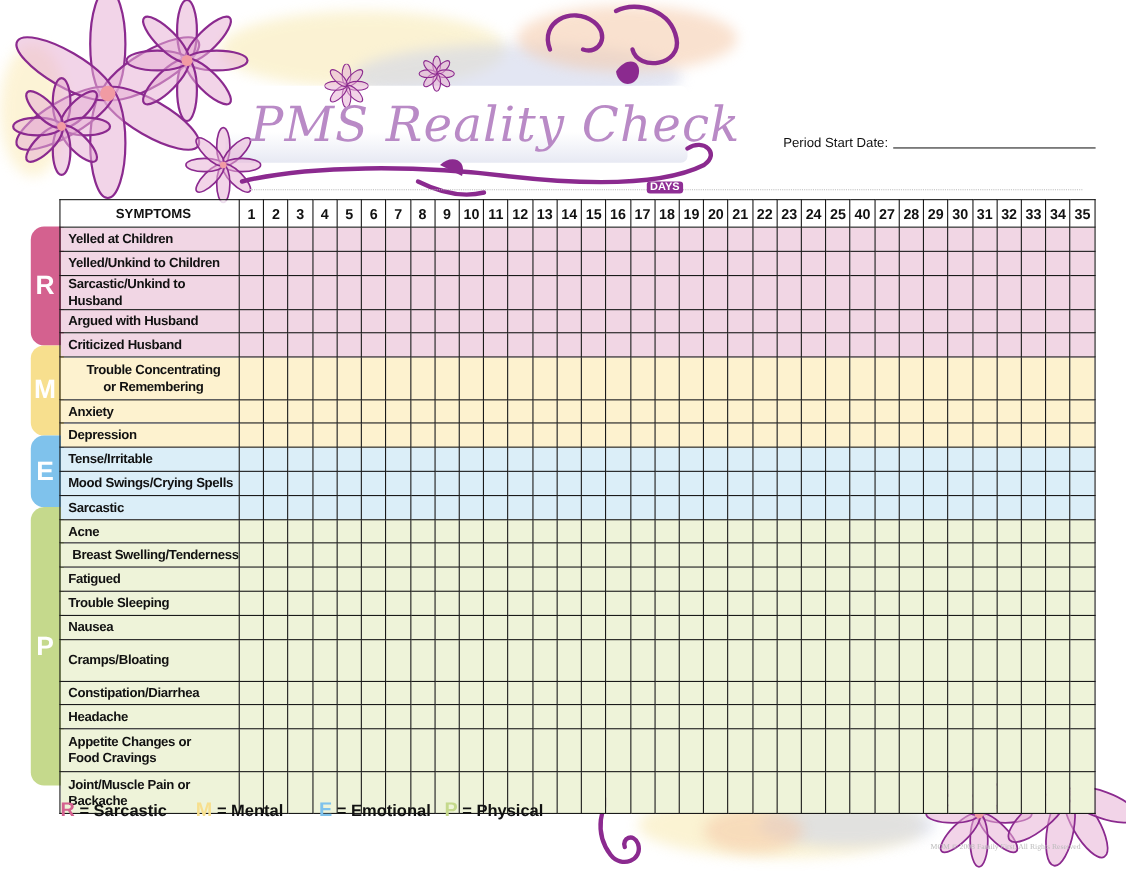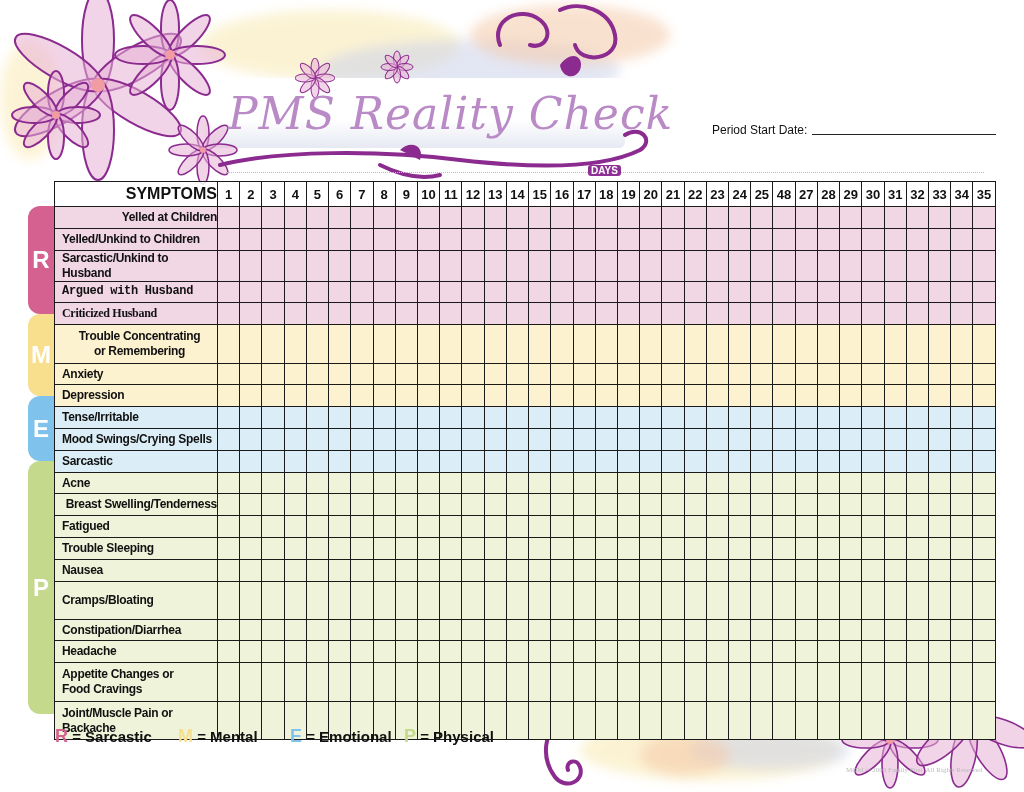--- a/index.html
+++ b/index.html
@@ -9,21 +9,21 @@
   .title-band { position:absolute; left:205px; top:78px; width:420px; height:70px; background:linear-gradient(#ffffff 60%, #e7e9f3); border-radius:6px; }
   .period { position:absolute; left:712px; top:123px; font-size:12px; color:#111; }
   .period-line { position:absolute; left:812px; top:134px; width:184px; height:0; border-bottom:1px solid #222; }
   .days-dots { position:absolute; left:226px; top:172px; width:758px; border-top:1px dotted #bbb; }
   .days-label { position:absolute; left:588px; top:165px; font-size:10px; font-weight:bold; color:#fff; background:#8f2f95; padding:0 3px; border-radius:3px; }
   .flower { position:absolute; }
   .tab { position:absolute; left:28px; width:30px; border-radius:12px 0 0 12px; color:#fff; font-weight:bold; font-size:24px; display:flex; align-items:center; justify-content:center; padding-right:4px; box-sizing:border-box; }
   table.grid { position:absolute; left:54px; top:181px; border-collapse:collapse; width:941px; table-layout:fixed; }
   table.grid td, table.grid th { border:1px solid #1a1a1a; padding:0; box-sizing:border-box; }
   table.grid th { background:rgba(255,255,255,0.85); height:25px; font-size:13px; font-weight:bold; color:#111; text-align:center; font-family:"Liberation Sans Narrow","Liberation Sans", sans-serif; }
-  table.grid th.sym { text-align:right; padding-left:7px; font-size:16px; border-top-left-radius:12px; }
+  table.grid th.sym { text-align:center; padding-left:7px; font-size:12px; border-top-left-radius:12px; }
   td.label { font-size:12px; font-weight:bold; color:#111; padding-left:7px !important; line-height:15px; letter-spacing:-0.3px; white-space:nowrap; overflow:hidden; }
   .r-row td { background:#f1d6e4; }
   .m-row td { background:#fdf2cf; }
   .e-row td { background:#dbeef8; }
   .p-row td { background:#eef3d9; }
   .legend { position:absolute; top:726px; font-size:15px; font-weight:bold; color:#111; }
   .legend .k { font-size:18px; }
   .copyright { position:absolute; left:846px; top:766px; font-size:7px; color:#bbb; font-family:"Liberation Serif", serif; }
 </style>
 </head>
@@ -228,34 +228,34 @@
         <th>16</th>
         <th>17</th>
         <th>18</th>
         <th>19</th>
         <th>20</th>
         <th>21</th>
         <th>22</th>
         <th>23</th>
         <th>24</th>
         <th>25</th>
-        <th>48</th>
+        <th>40</th>
         <th>27</th>
         <th>28</th>
         <th>29</th>
         <th>30</th>
         <th>31</th>
         <th>32</th>
         <th>33</th>
         <th>34</th>
         <th>35</th>
       </tr>
     </thead>
   <tbody id="grid-body">
-      <tr class="r-row" style="height: 21.8px; text-align: right;">
+      <tr class="r-row" style="height: 21.8px;">
         <td class="label" style="white-space: pre-line;">Yelled at Children</td>
         <td></td>
         <td></td>
         <td></td>
         <td></td>
         <td></td>
         <td></td>
         <td></td>
         <td></td>
         <td></td>
@@ -355,21 +355,21 @@
         <td></td>
         <td></td>
         <td></td>
         <td></td>
         <td></td>
         <td></td>
         <td></td>
         <td></td>
         <td></td>
       </tr>
-      <tr class="r-row" style="height: 21.8px; font-family: Liberation Mono, monospace;">
+      <tr class="r-row" style="height: 21.8px;">
         <td class="label" style="white-space: pre-line;">Argued with Husband</td>
         <td></td>
         <td></td>
         <td></td>
         <td></td>
         <td></td>
         <td></td>
         <td></td>
         <td></td>
         <td></td>
@@ -394,21 +394,21 @@
         <td></td>
         <td></td>
         <td></td>
         <td></td>
         <td></td>
         <td></td>
         <td></td>
         <td></td>
       </tr>
       <tr class="r-row" style="height: 21.8px;">
-        <td class="label" style="white-space: pre-line; font-family: Liberation Serif, serif;">Criticized Husband</td>
+        <td class="label" style="white-space: pre-line;">Criticized Husband</td>
         <td></td>
         <td></td>
         <td></td>
         <td></td>
         <td></td>
         <td></td>
         <td></td>
         <td></td>
         <td></td>
         <td></td>

